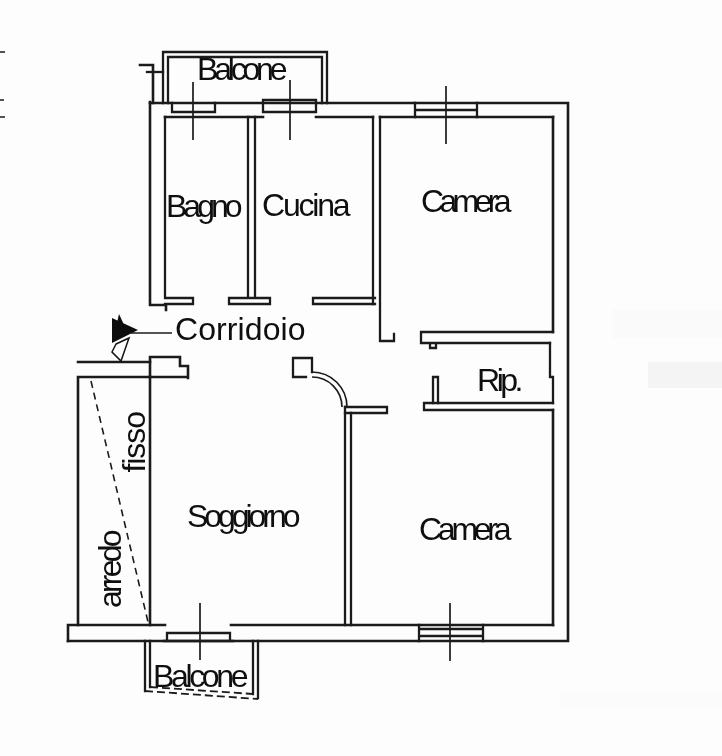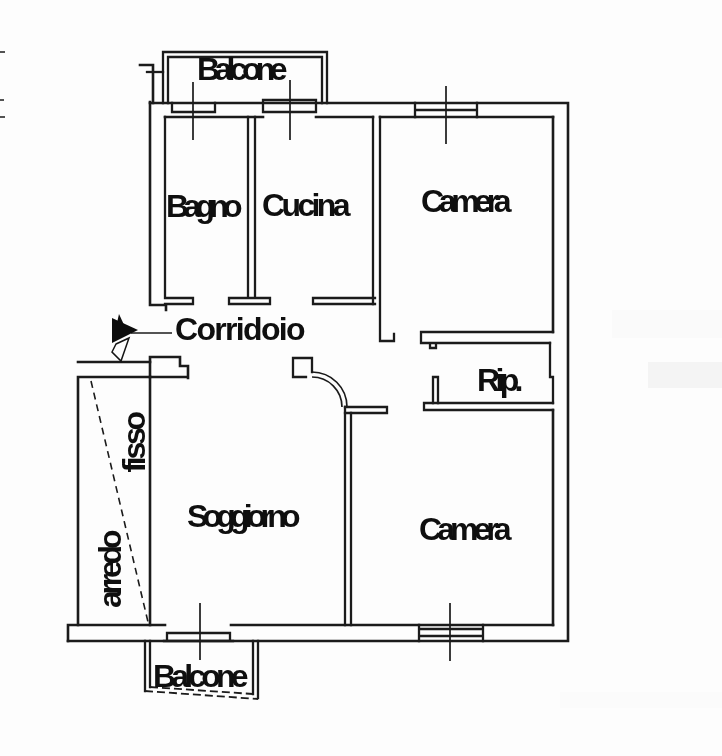--- a/index.html
+++ b/index.html
@@ -2,21 +2,21 @@
 <html><head>
 <meta charset="utf-8">
 <style>
   html, body { margin: 0; padding: 0; }
   body {
     width: 722px; height: 756px;
     background: #fdfdfd;
     font-family: "Liberation Sans", sans-serif;
     overflow: hidden;
   }
-  #plan-wrap { width: 722px; height: 756px; position: relative; font-weight: bold; }
+  #plan-wrap { width: 722px; height: 756px; position: relative; }
   svg { display: block; }
   .wall   { fill: none; stroke: #1b1b1b; stroke-width: 2.6; stroke-linecap: square; }
   .wall2  { fill: none; stroke: #1b1b1b; stroke-width: 2.3; stroke-linecap: square; }
   .thin   { fill: none; stroke: #1b1b1b; stroke-width: 1.7; stroke-linecap: butt; }
   .dashed { fill: none; stroke: #1b1b1b; stroke-width: 1.6; stroke-dasharray: 7 5; }
   .dashed2{ fill: none; stroke: #1b1b1b; stroke-width: 1.8; stroke-dasharray: 8 4; }
   .solidblk { fill: #0d0d0d; stroke: none; }
   .outline  { fill: none; stroke: #141414; stroke-width: 1.5; }
   text {
     fill: #0f0f0f;

